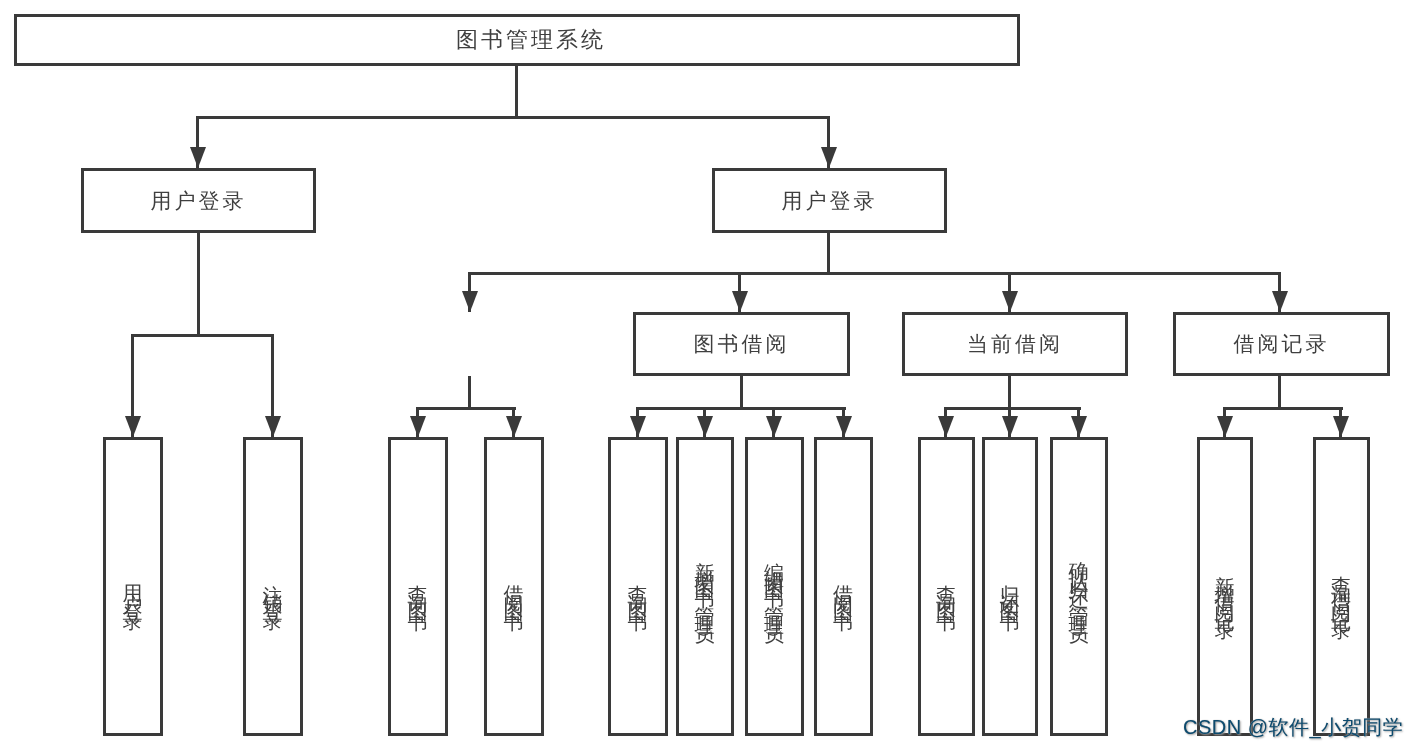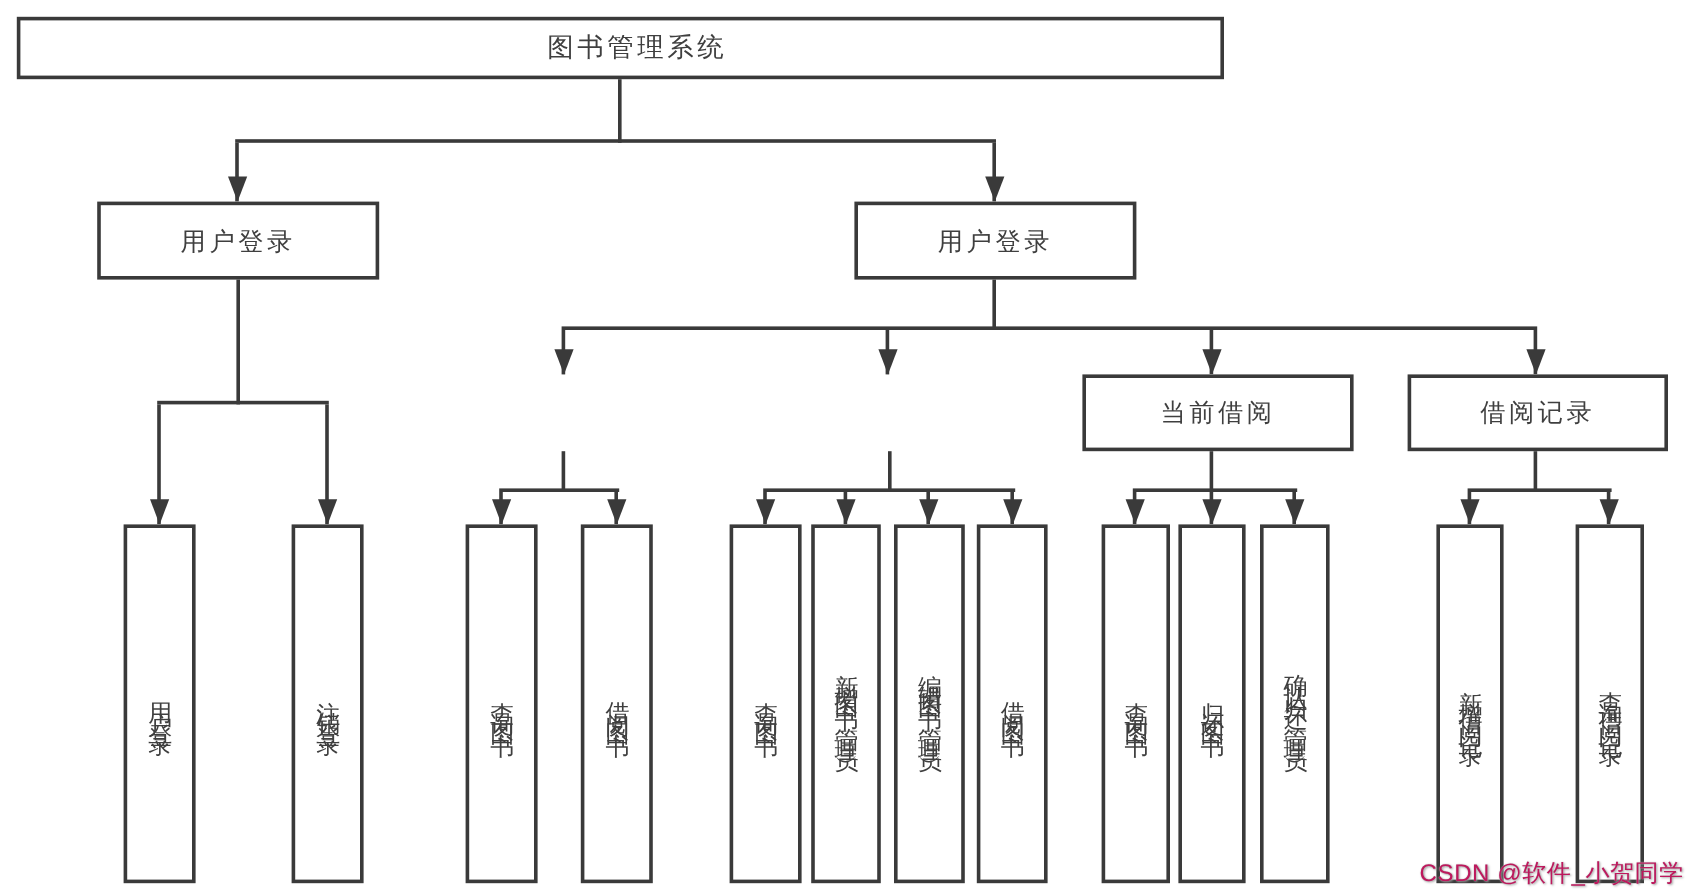--- a/index.html
+++ b/index.html
@@ -19,21 +19,21 @@
     writing-mode:vertical-rl;font-size:20px;letter-spacing:9px;line-height:1;
   }
   .ln{position:absolute;background:#3a3a3a;}
   .ar{
     position:absolute;width:0;height:0;
     border-left:8px solid transparent;border-right:8px solid transparent;
     border-top:21px solid #3a3a3a;
   }
   .watermark{
     position:absolute;left:1183px;top:714px;z-index:10;
-    font-size:20px;letter-spacing:0.5px;color:#be185d;white-space:nowrap;
+    font-size:20px;letter-spacing:0.5px;color:#0c4a6e;white-space:nowrap;
     text-shadow:1px 1px 2px #9a9a9a,0 0 1px #c0c0c0;
   }
 </style>
 </head>
 <body>
 
 <div id="canvas">
 
   <div class="box root" style="left:14px;top:14px;width:1006px;height:52px;">图书管理系统</div>
 
@@ -58,20 +58,21 @@
   <div class="ln" style="left:468px;top:272px;width:813px;height:3px;"></div>
   <div class="ln" style="left:468px;top:275px;width:3px;height:37px;"></div>
   <div class="ln" style="left:738px;top:275px;width:3px;height:37px;"></div>
   <div class="ln" style="left:1008px;top:275px;width:3px;height:37px;"></div>
   <div class="ln" style="left:1278px;top:275px;width:3px;height:37px;"></div>
   <div class="ar" style="left:462px;top:291px;"></div>
   <div class="ar" style="left:732px;top:291px;"></div>
   <div class="ar" style="left:1002px;top:291px;"></div>
   <div class="ar" style="left:1272px;top:291px;"></div>
 
+  <div class="box" style="left:633px;top:312px;width:217px;height:64px;">图书借阅</div>
   <div class="box" style="left:1173px;top:312px;width:217px;height:64px;">借阅记录</div>
   <div class="box" style="left:902px;top:312px;width:226px;height:64px;">当前借阅</div>
 
   <div class="ln" style="left:468px;top:376px;width:3px;height:34px;"></div>
   <div class="ln" style="left:416px;top:407px;width:100px;height:3px;"></div>
   <div class="ln" style="left:416px;top:410px;width:3px;height:27px;"></div>
   <div class="ln" style="left:512px;top:410px;width:3px;height:27px;"></div>
   <div class="ar" style="left:410px;top:416px;"></div>
   <div class="ar" style="left:506px;top:416px;"></div>
 

